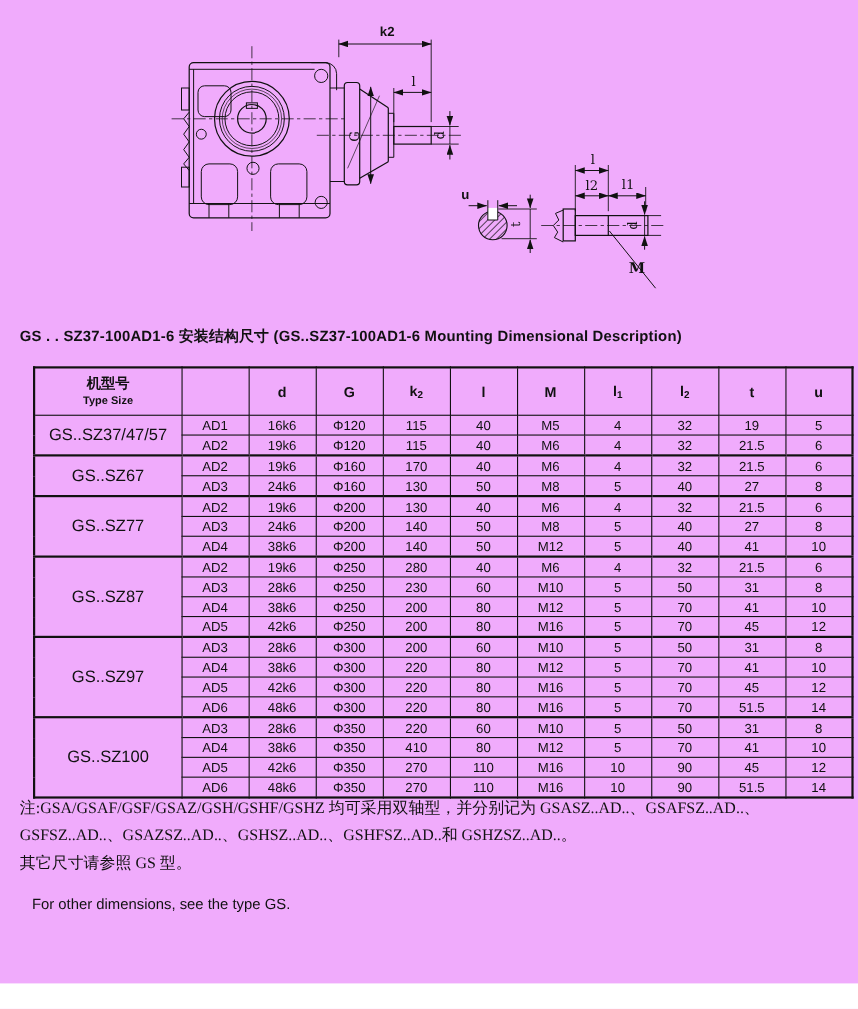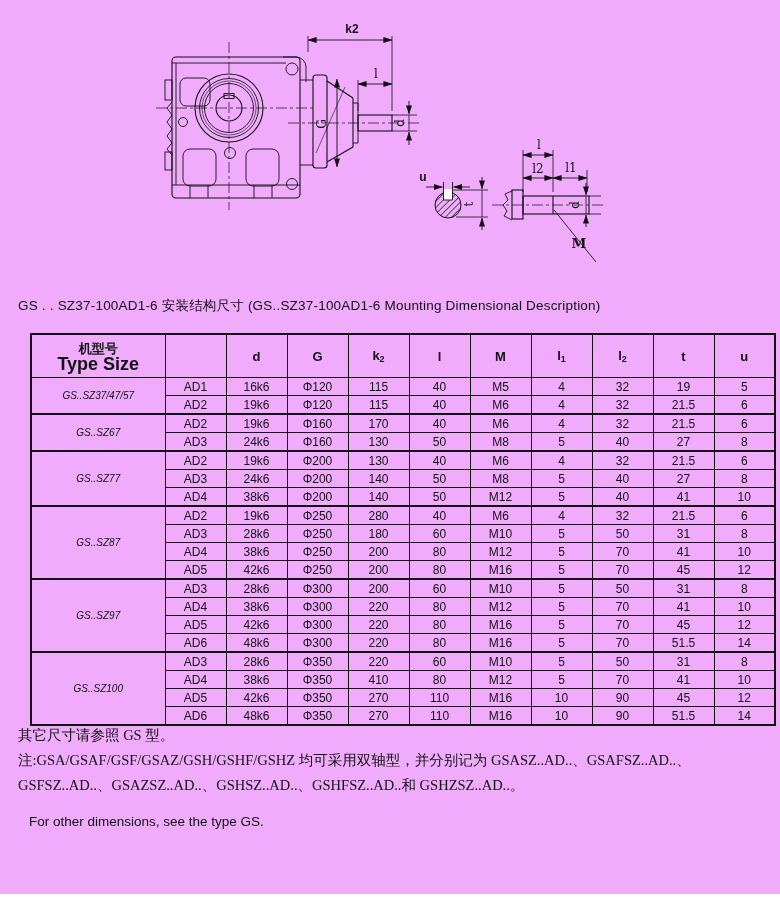--- a/index.html
+++ b/index.html
@@ -1,30 +1,30 @@
 <!DOCTYPE html>
 <html><head>
 <meta charset="utf-8">
 <style>
   html,body{margin:0;padding:0;background:#ffffff;}
   body{width:780px;height:917px;font-family:"Liberation Sans",sans-serif;color:#111;}
   .page{position:relative;width:780px;height:894px;background:#f0abfc;overflow:hidden;}
   .drawing{position:absolute;left:0;top:0;}
-  .page-title{position:absolute;left:18px;top:297px;margin:0;font-size:13.5px;font-weight:400;
+  .page-title{position:absolute;left:18px;top:297px;margin:0;font-size:13.5px;font-weight:700;
     letter-spacing:.2px;white-space:nowrap;font-family:"Liberation Sans",sans-serif;}
   
   .dim-table{position:absolute;left:30px;top:333px;width:744px;border-collapse:collapse;
     table-layout:fixed;border:2px solid #111;}
   .dim-table th,.dim-table td{border:1px solid #111;text-align:center;vertical-align:middle;
     padding:0;font-size:12px;color:#111;overflow:hidden;}
   .dim-table thead th{font-weight:700;font-size:13px;height:42px;border-bottom:1.6px solid #111;}
   .dim-table thead th .cn{font-size:13px;line-height:16px;}
-  .dim-table thead th .en{font-size:18px;line-height:15px;}
+  .dim-table thead th .en{font-size:10px;line-height:15px;}
   .dim-table tbody td{height:17px;line-height:16px;font-weight:400;}
-  .dim-table td.type-cell{font-size:10px;font-style:italic;}
+  .dim-table td.type-cell{font-size:15px;}
   .dim-table tr.group-start td{border-top:2px solid #111;}
   sub{font-size:9px;vertical-align:-2px;}
   
   .notes{position:absolute;left:18px;top:723px;width:746px;}
   .note-cn{font-family:"Liberation Serif",serif;font-size:14.5px;line-height:25px;margin:0;}
   .note-en{font-family:"Liberation Sans",sans-serif;font-size:13.5px;line-height:25px;margin:11px;}
   .note-en.justify{text-align:justify;}
   
   .ln{stroke:#111;fill:none;stroke-width:1.1;}
   .ln2{stroke:#111;fill:none;stroke-width:.9;}
@@ -305,21 +305,21 @@
           <td>M6</td>
           <td>4</td>
           <td>32</td>
           <td>21.5</td>
           <td>6</td>
         </tr>
         <tr>
           <td>AD3</td>
           <td>28k6</td>
           <td>Φ250</td>
-          <td>180</td>
+          <td>230</td>
           <td>60</td>
           <td>M10</td>
           <td>5</td>
           <td>50</td>
           <td>31</td>
           <td>8</td>
         </tr>
         <tr>
           <td>AD4</td>
           <td>38k6</td>
@@ -439,18 +439,18 @@
           <td>M16</td>
           <td>10</td>
           <td>90</td>
           <td>51.5</td>
           <td>14</td>
         </tr>
       </tbody>
   </table>
 
   <div class="notes">
+    <p class="note-cn">注:GSA/GSAF/GSF/GSAZ/GSH/GSHF/GSHZ 均可采用双轴型，并分别记为 GSASZ..AD..、GSAFSZ..AD..、GSFSZ..AD..、GSAZSZ..AD..、GSHSZ..AD..、GSHFSZ..AD..和 GSHZSZ..AD..。</p>
     <p class="note-cn">其它尺寸请参照 GS 型。</p>
-    <p class="note-cn">注:GSA/GSAF/GSF/GSAZ/GSH/GSHF/GSHZ 均可采用双轴型，并分别记为 GSASZ..AD..、GSAFSZ..AD..、GSFSZ..AD..、GSAZSZ..AD..、GSHSZ..AD..、GSHFSZ..AD..和 GSHZSZ..AD..。</p>
     <p class="note-en">For other dimensions, see the type GS.</p>
   </div>
 
 </div>
 
 </body></html>

